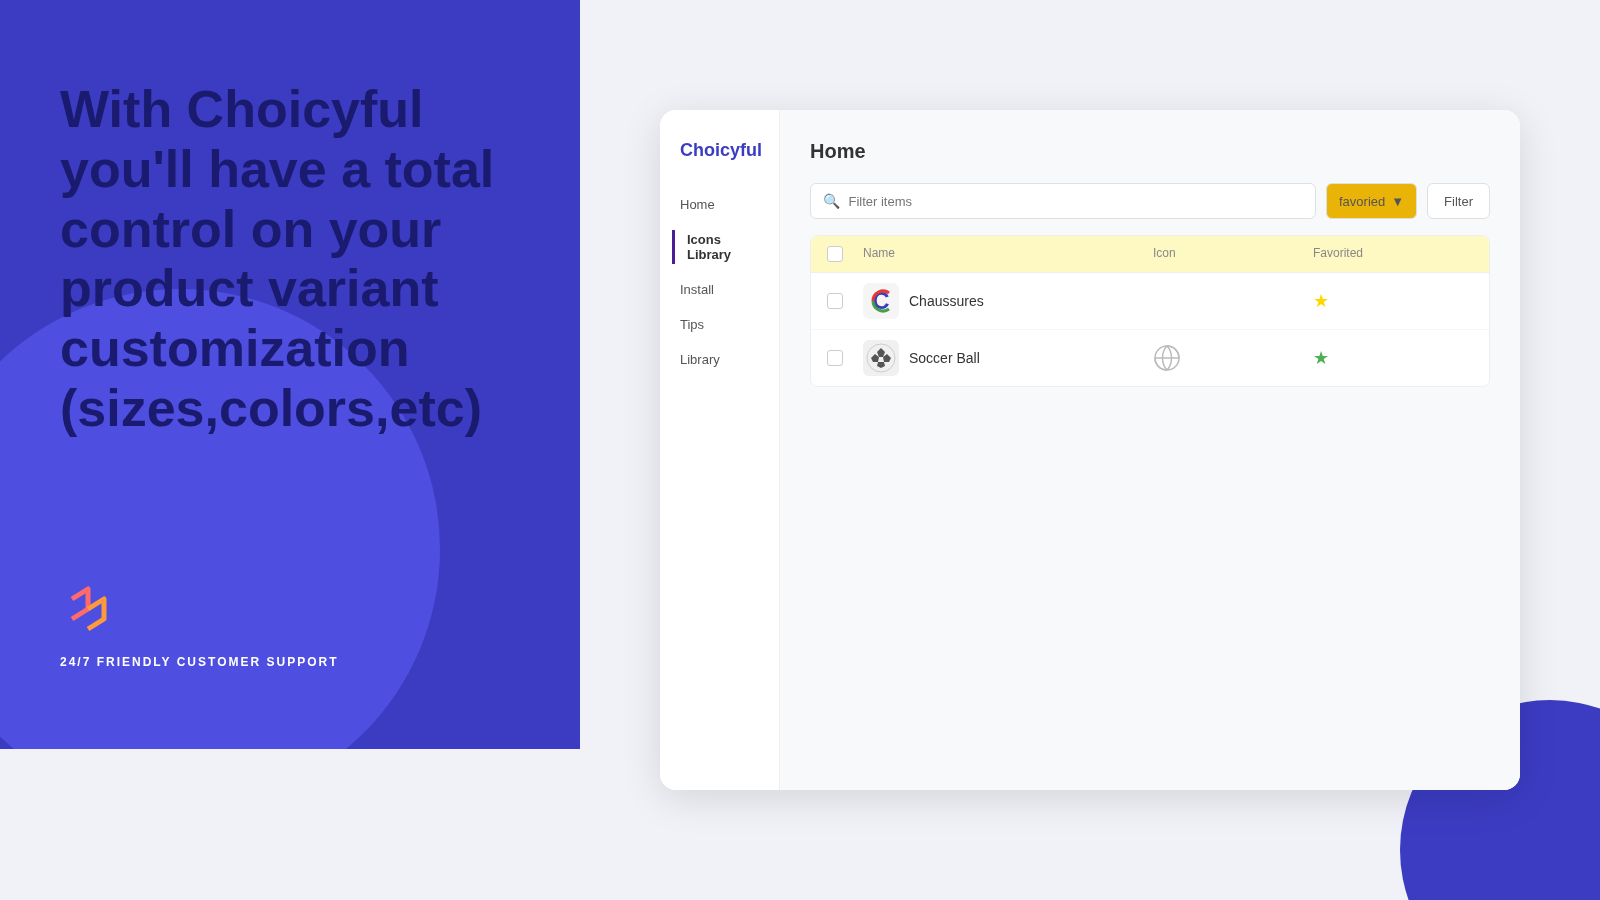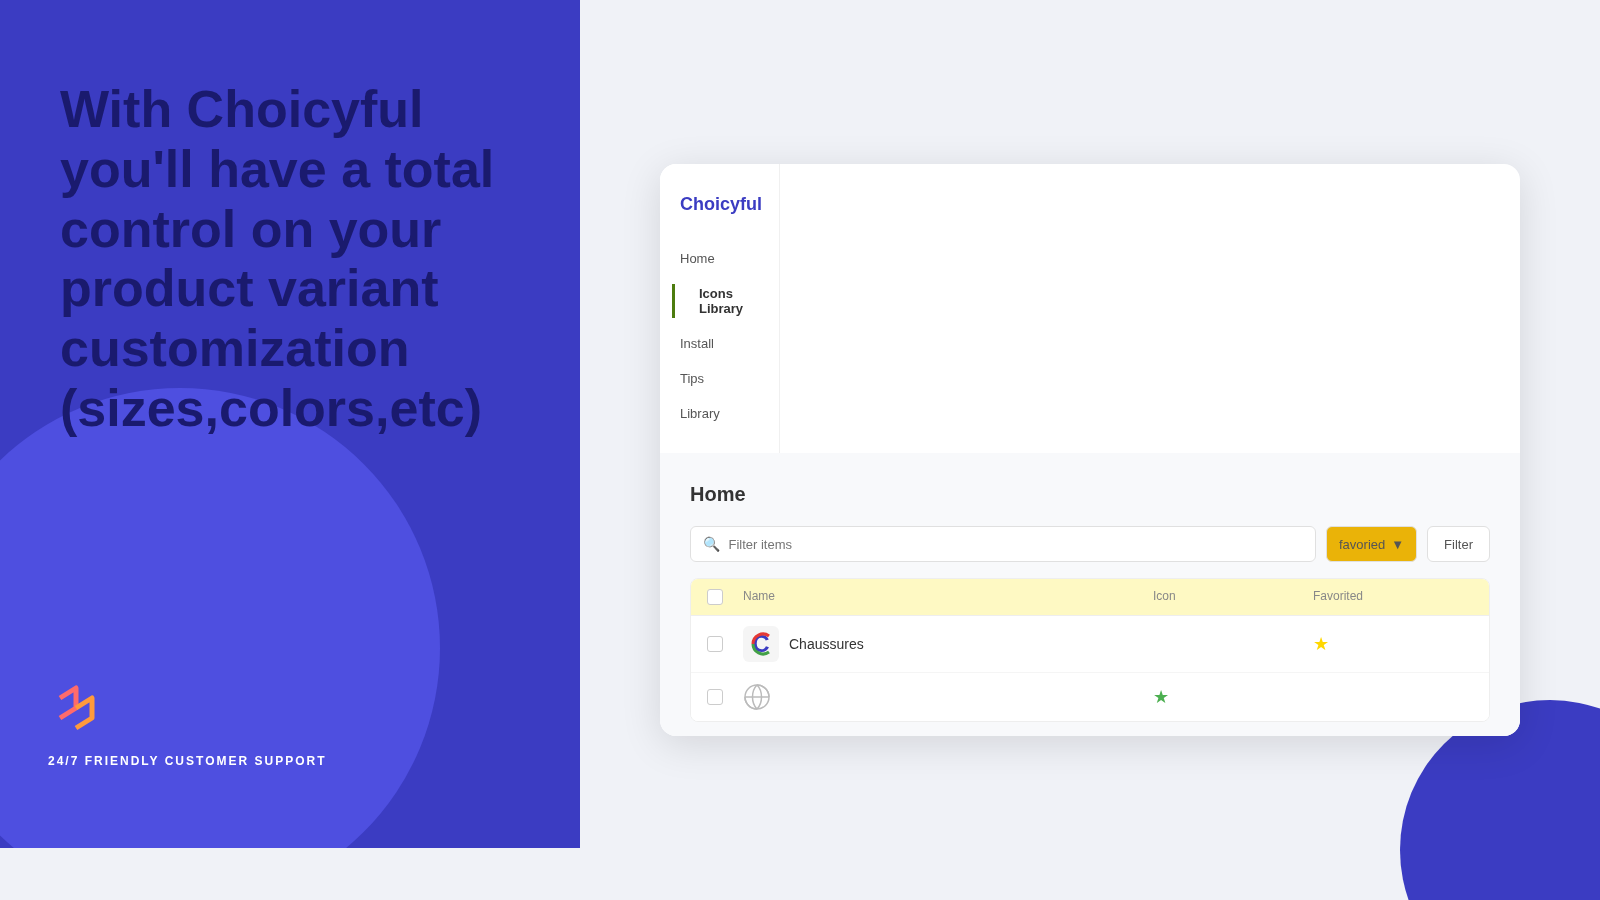--- a/index.html
+++ b/index.html
@@ -8,21 +8,21 @@
       height: 900px;
       overflow: hidden;
       background: #f0f2f7;
       font-family: -apple-system, BlinkMacSystemFont, 'Segoe UI', sans-serif;
       display: flex;
     }
 
     
     .left-panel {
       width: 580px;
-      height: 848px;
+      height: 749px;
       background: #3b3cc2;
       position: relative;
       overflow: hidden;
       flex-shrink: 0;
       padding: 80px 60px;
     }
 
     .hero-text {
       color: #1a1a6e;
       font-size: 52px;
@@ -39,21 +39,21 @@
       background: #4e4fe0;
       border-radius: 50%;
       bottom: -60px;
       left: -80px;
       z-index: 1;
     }
 
     .bottom-logo {
       position: absolute;
       bottom: 80px;
-      left: 48px;
+      left: 60px;
       z-index: 3;
     }
 
     .bottom-logo-icon {
       width: 60px;
       height: 60px;
       margin-bottom: 12px;
     }
 
     .support-text {
@@ -85,29 +85,28 @@
       width: 300px;
       height: 300px;
       background: #3b3cc2;
       border-radius: 50%;
       z-index: 0;
     }
 
     
     .app-window {
       width: 860px;
-      height: 572px;
+      height: 680px;
       background: white;
       border-radius: 16px;
       box-shadow: 0 8px 40px rgba(0,0,0,0.12);
       display: flex;
       overflow: hidden;
       position: relative;
       z-index: 1;
-      flex-direction: column;
     }
 
     
     .sidebar {
       width: 120px;
       background: white;
       border-right: 1px solid #f0f0f0;
       padding: 30px 20px;
       display: flex;
       flex-direction: column;
@@ -132,22 +131,22 @@
       color: #555;
       cursor: pointer;
       padding: 2px 0;
       display: flex;
       align-items: center;
     }
 
     .sidebar-item.active {
       color: #333;
       font-weight: 600;
-      border-left: 3px solid #4d7c0f;
-      padding-left: 24px;
+      border-left: 3px solid #4c1d95;
+      padding-left: 12px;
       margin-left: -8px;
     }
 
     
     .main-content {
       flex: 1;
       padding: 30px 30px;
       background: #f8f9fb;
     }
 
@@ -410,20 +409,33 @@
             
           </div>
           <div class="row-favorited-cell">
             <span class="star-icon">★</span>
           </div>
         </div>
 
         <div class="table-row">
           <div>
             <div class="checkbox"></div>
+          </div>
+          <div class="row-name-cell">
+            <div class="row-thumbnail thumb-soccer">
+
+              <svg width="36" height="36" viewBox="0 0 36 36">
+                <circle cx="18" cy="18" r="14" fill="#f0f0f0" stroke="#ccc" stroke-width="1"></circle>
+                <polygon points="18,8 22,12 20,17 16,17 14,12" fill="#555"></polygon>
+                <polygon points="8,18 12,14 16,17 15,22 10,22" fill="#555"></polygon>
+                <polygon points="28,18 24,14 20,17 21,22 26,22" fill="#555"></polygon>
+                <polygon points="18,28 14,26 15,22 21,22 22,26" fill="#555"></polygon>
+              </svg>
+            </div>
+            <span class="row-name">Soccer Ball</span>
           </div>
           <div class="row-icon-cell">
 
             <svg width="28" height="28" viewBox="0 0 28 28">
               <circle cx="14" cy="14" r="12" fill="none" stroke="#bbb" stroke-width="1.5"></circle>
               <path d="M 14 2 A 12 12 0 0 1 26 14" fill="none" stroke="#bbb" stroke-width="1.5"></path>
               <path d="M 14 26 A 12 12 0 0 1 2 14" fill="none" stroke="#bbb" stroke-width="1.5"></path>
               <line x1="2" y1="14" x2="26" y2="14" stroke="#bbb" stroke-width="1.5"></line>
               <path d="M 14 2 C 8 8 8 20 14 26" fill="none" stroke="#bbb" stroke-width="1.5"></path>
               <path d="M 14 2 C 20 8 20 20 14 26" fill="none" stroke="#bbb" stroke-width="1.5"></path>

